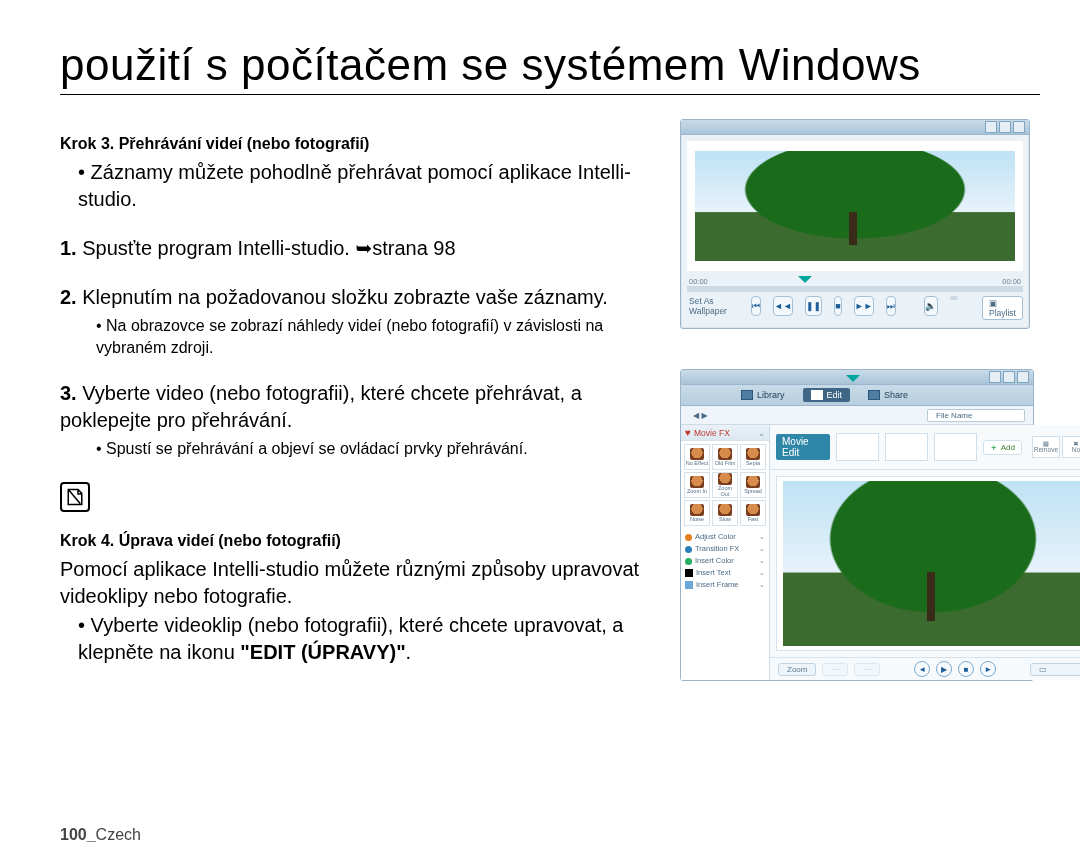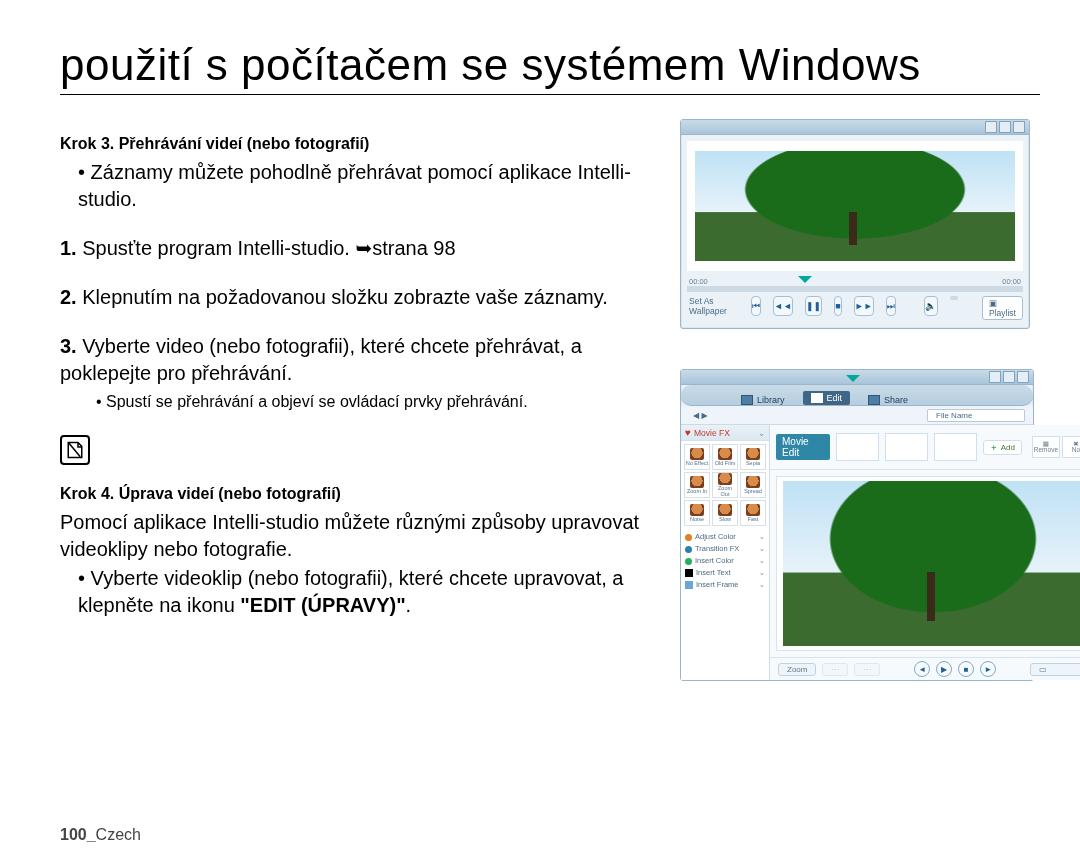--- a/index.html
+++ b/index.html
@@ -37,21 +37,21 @@
   .tree::after{content:"";position:absolute;left:48%;top:55%;width:8px;height:30%;background:#3a2a1a;}
   .player .seek{height:6px;background:#cdd9e3;margin:0 6px;position:relative;}
   .player .seek::after{content:"";position:absolute;left:33%;top:-10px;border:7px solid transparent;border-top-color:#00a79d;}
   .player .ctrl{height:26px;margin:4px 6px 6px;display:flex;align-items:flex-start;gap:12px;}
   .flex1{flex:1;}
   .pbtn{width:18px;height:18px;border:1px solid #a7bfd2;border-radius:4px;background:#f3f8fc;display:flex;align-items:center;justify-content:center;color:#1e5f99;font-size:9px;}
   .wallp{color:#4a6b86;padding-left:2px;font-size:8.5px;}
   .plbox{border:1px solid #a7bfd2;border-radius:3px;background:#fff;padding:1px 6px;color:#4a6b86;font-size:8.5px;}
   
   .editor{width:352px;height:310px;display:flex;flex-direction:column;}
-  .editor .tabs{height:20px;background:linear-gradient(#c9dbe8,#b6cedf);display:flex;align-items:flex-end;gap:18px;padding:0 60px;border-bottom:1px solid #9bb6cc;position:relative;border-radius:10px;}
+  .editor .tabs{height:20px;background:linear-gradient(#c9dbe8,#b6cedf);display:flex;align-items:center;gap:18px;padding:0 60px;border-bottom:1px solid #9bb6cc;position:relative;}
   .tabs .marker{position:absolute;top:-10px;left:47%;border:7px solid transparent;border-top-color:#00a79d;}
   .tab{display:flex;align-items:center;gap:4px;color:#24425b;font-size:9px;}
   .tab.act{background:#3f6785;color:#fff;padding:2px 8px;border-radius:2px;}
   .tabicon{width:10px;height:8px;background:#4f7ea4;border:1px solid #2f5675;}
   .toolbar{height:18px;background:#eef4f9;display:flex;align-items:center;justify-content:flex-end;gap:8px;padding:0 8px;border-bottom:1px solid #cddae5;}
   .filebox{border:1px solid #b6cad9;background:#fff;padding:1px 8px;border-radius:2px;color:#4a6b86;font-size:8px;width:80px;}
   .ebody{flex:1;display:flex;}
   .sidebar{width:88px;background:#fff;border-right:1px solid #cfdbe6;display:flex;flex-direction:column;}
   .sbhead{background:linear-gradient(#eaf1f7,#dce8f1);padding:2px 4px;color:#c0392b;font-size:8.5px;border-bottom:1px solid #d5e0e9;display:flex;align-items:center;gap:3px;}
   .fxgrid{display:grid;grid-template-columns:repeat(3,1fr);gap:2px;padding:3px;}
@@ -87,20 +87,21 @@
 
       <div class="step-title">Krok 3. Přehrávání videí (nebo fotografií)</div>
       <div class="para bullet">Záznamy můžete pohodlně přehrávat pomocí aplikace Intelli-studio.</div>
 
       <ol class="list">
         <li>
           <span class="para"><span class="num">1.</span> <span>Spusťte program Intelli-studio. </span><span>➥strana 98</span></span>
         </li>
         <li>
           <span class="para"><span class="num">2.</span> <span>Klepnutím na požadovanou složku zobrazte vaše záznamy.</span></span>
+          <div class="sub">Na obrazovce se zobrazí náhledy videí (nebo fotografií) v závislosti na vybraném zdroji.</div>
         </li>
         <li>
           <span class="para"><span class="num">3.</span> <span>Vyberte video (nebo fotografii), které chcete přehrávat, a poklepejte pro přehrávání.</span></span>
           <div class="sub">Spustí se přehrávání a objeví se ovládací prvky přehrávání.</div>
         </li>
       </ol>
 
       <div class="notebox">
         <div class="noteicon">
           <svg viewBox="0 0 24 24">

